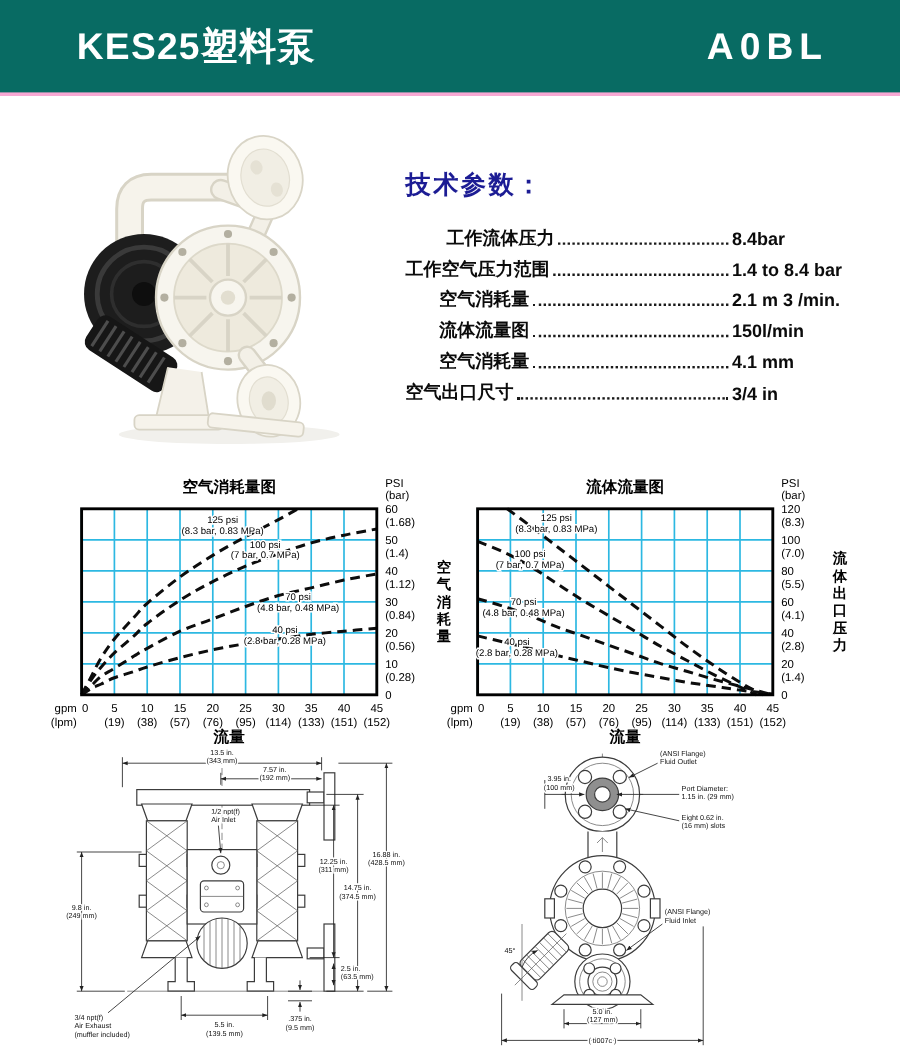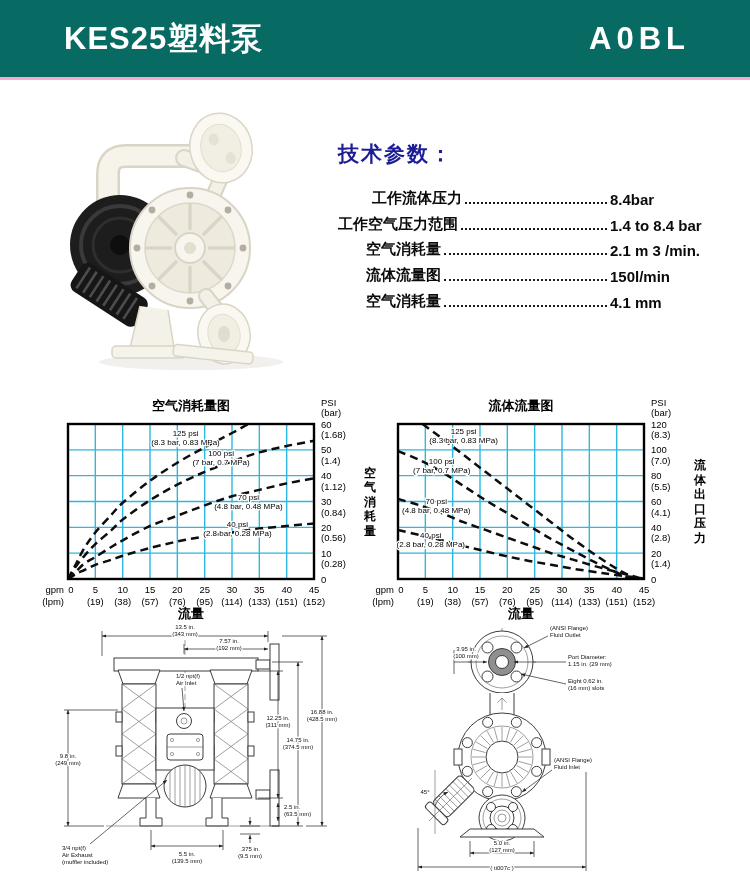--- a/index.html
+++ b/index.html
@@ -149,20 +149,25 @@
     </div>
     <div class="spec-row ind-b">
       <span class="lbl">流体流量图</span>
       <span class="dots"></span>
       <span class="val">150l/min</span>
     </div>
     <div class="spec-row ind-b">
       <span class="lbl">空气消耗量</span>
       <span class="dots"></span>
       <span class="val">4.1 mm</span>
+    </div>
+    <div class="spec-row">
+      <span class="lbl">空气出口尺寸</span>
+      <span class="dots"></span>
+      <span class="val">3/4 in</span>
     </div>
   </div>
 
   <div id="chart0" class="chart"><svg viewBox="0 0 374 226" width="374" height="226">
         <g stroke="#2cb8e2" stroke-width="1.4">
           <line x1="42" y1="30" x2="42" y2="185"></line>
           <line x1="69.33333333333333" y1="30" x2="69.33333333333333" y2="185"></line>
           <line x1="96.66666666666666" y1="30" x2="96.66666666666666" y2="185"></line>
           <line x1="124" y1="30" x2="124" y2="185"></line>
           <line x1="151.33333333333331" y1="30" x2="151.33333333333331" y2="185"></line>

